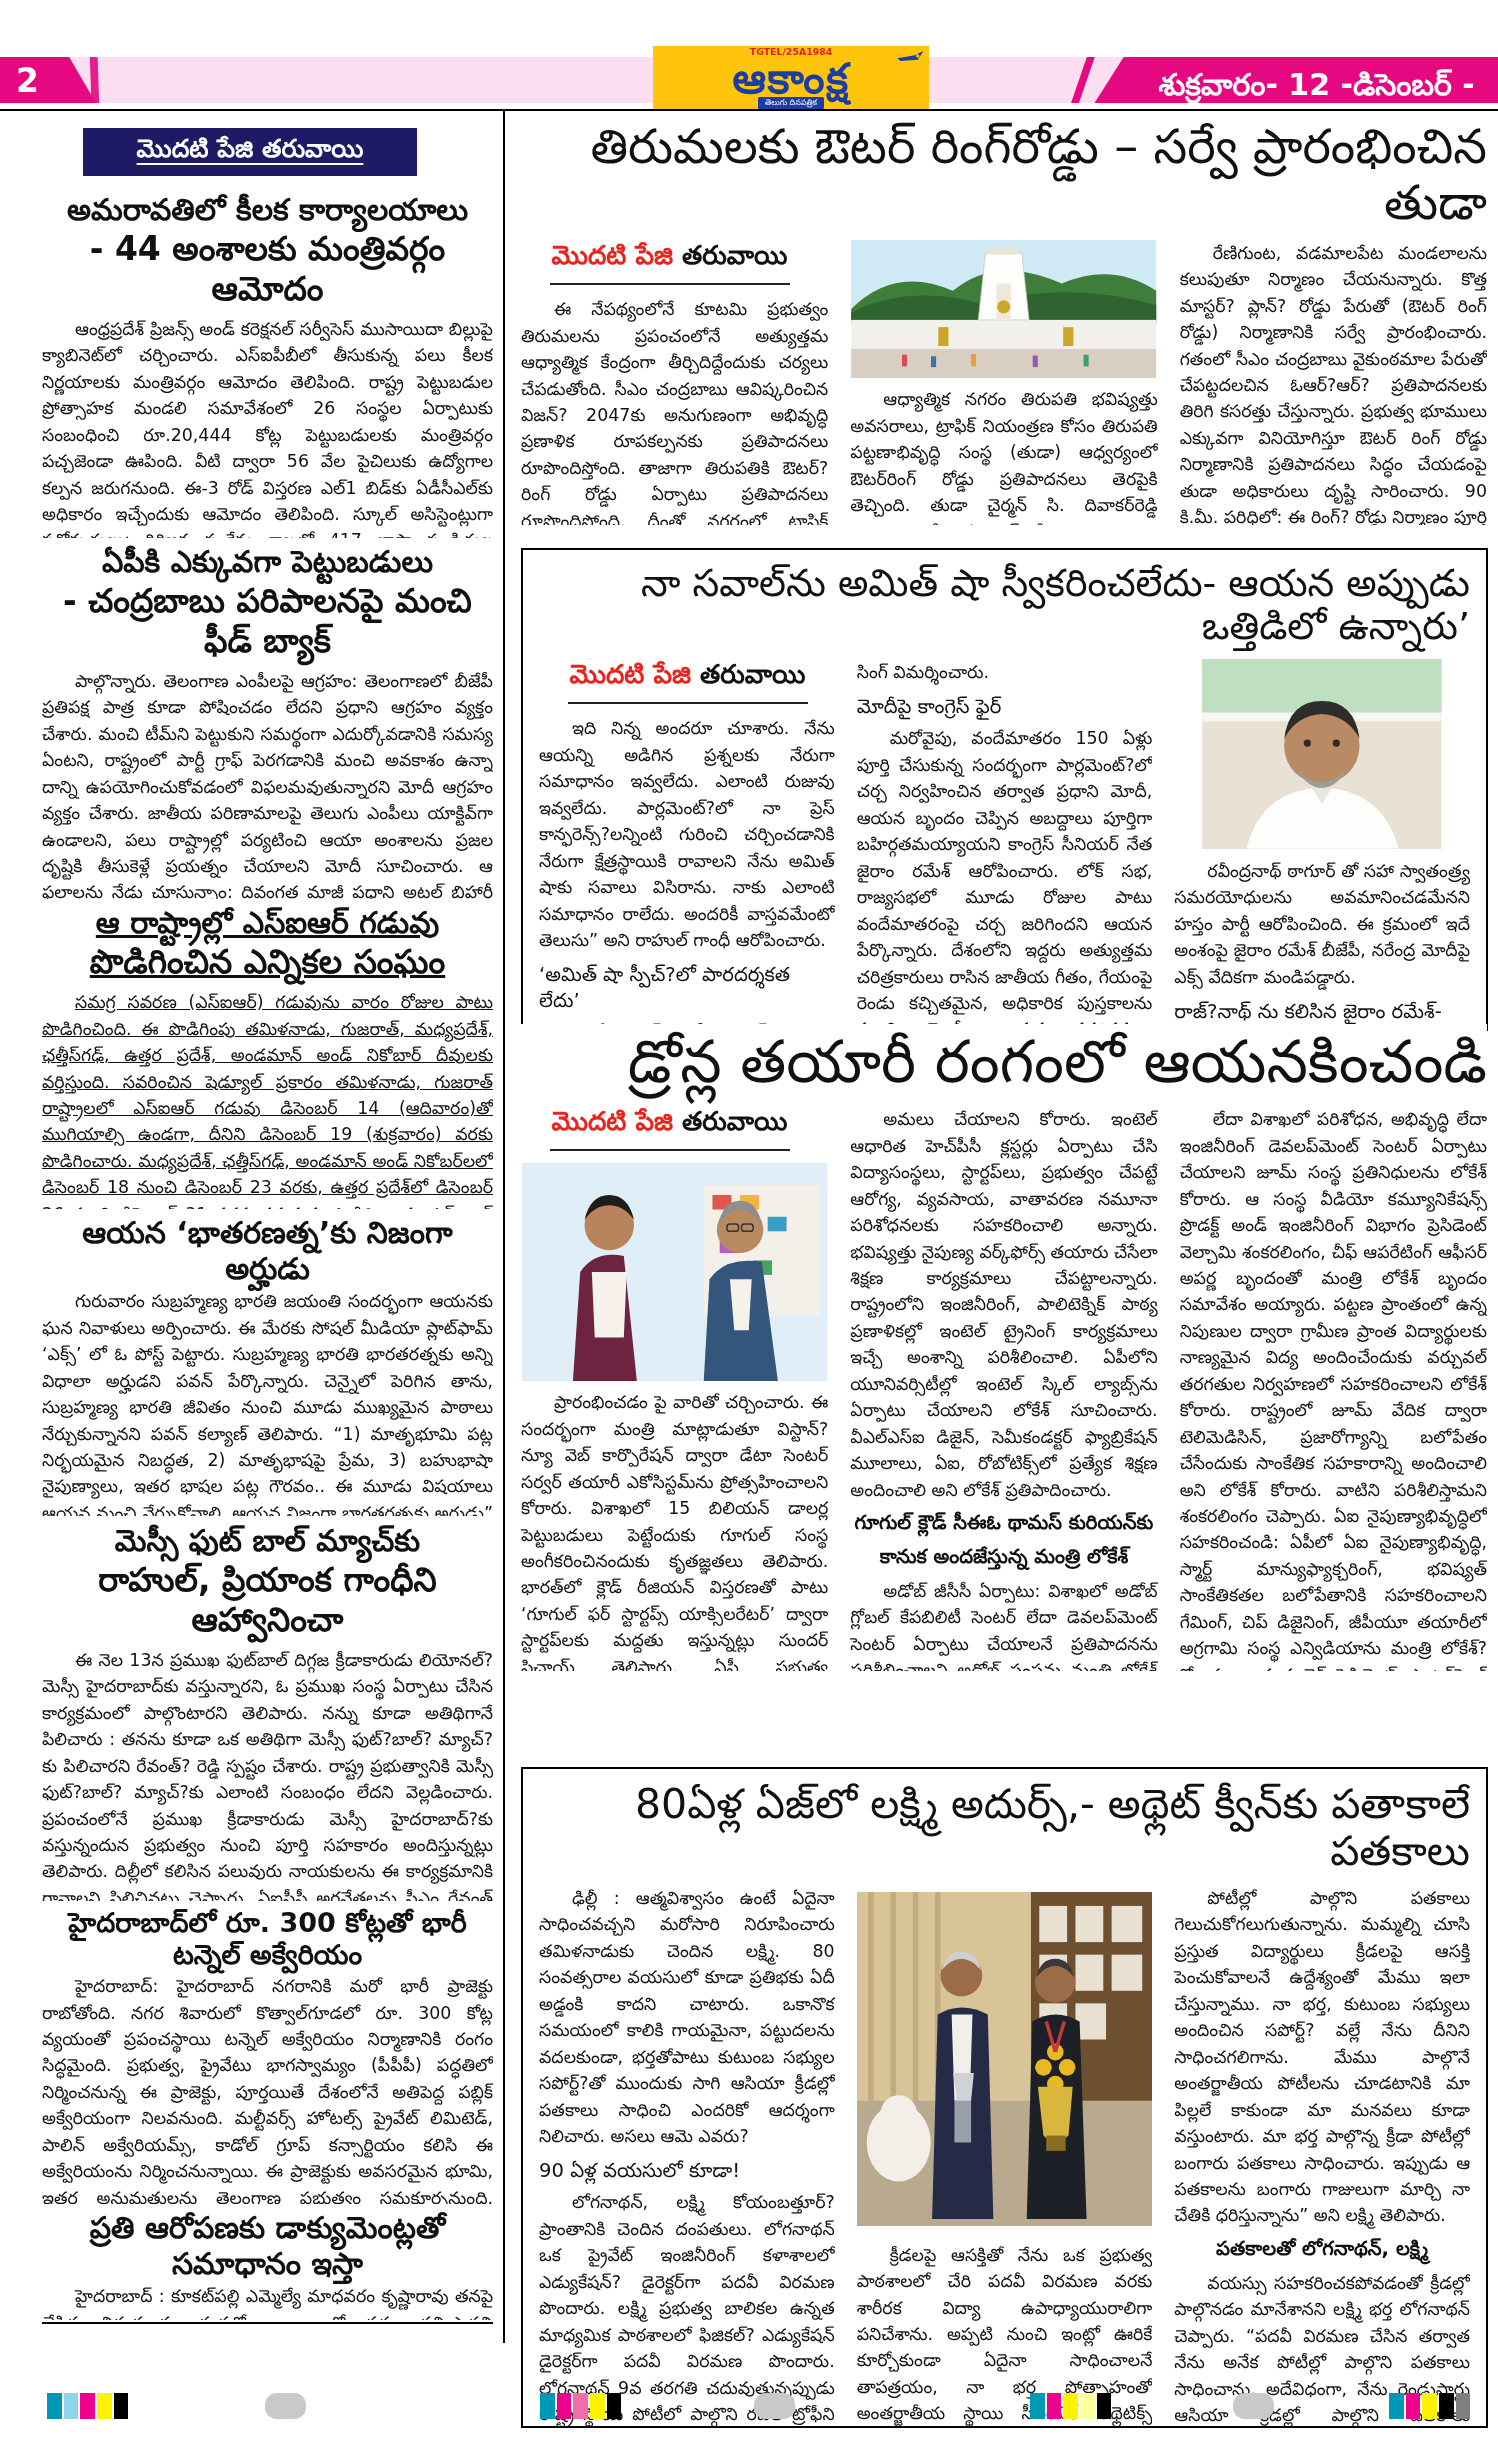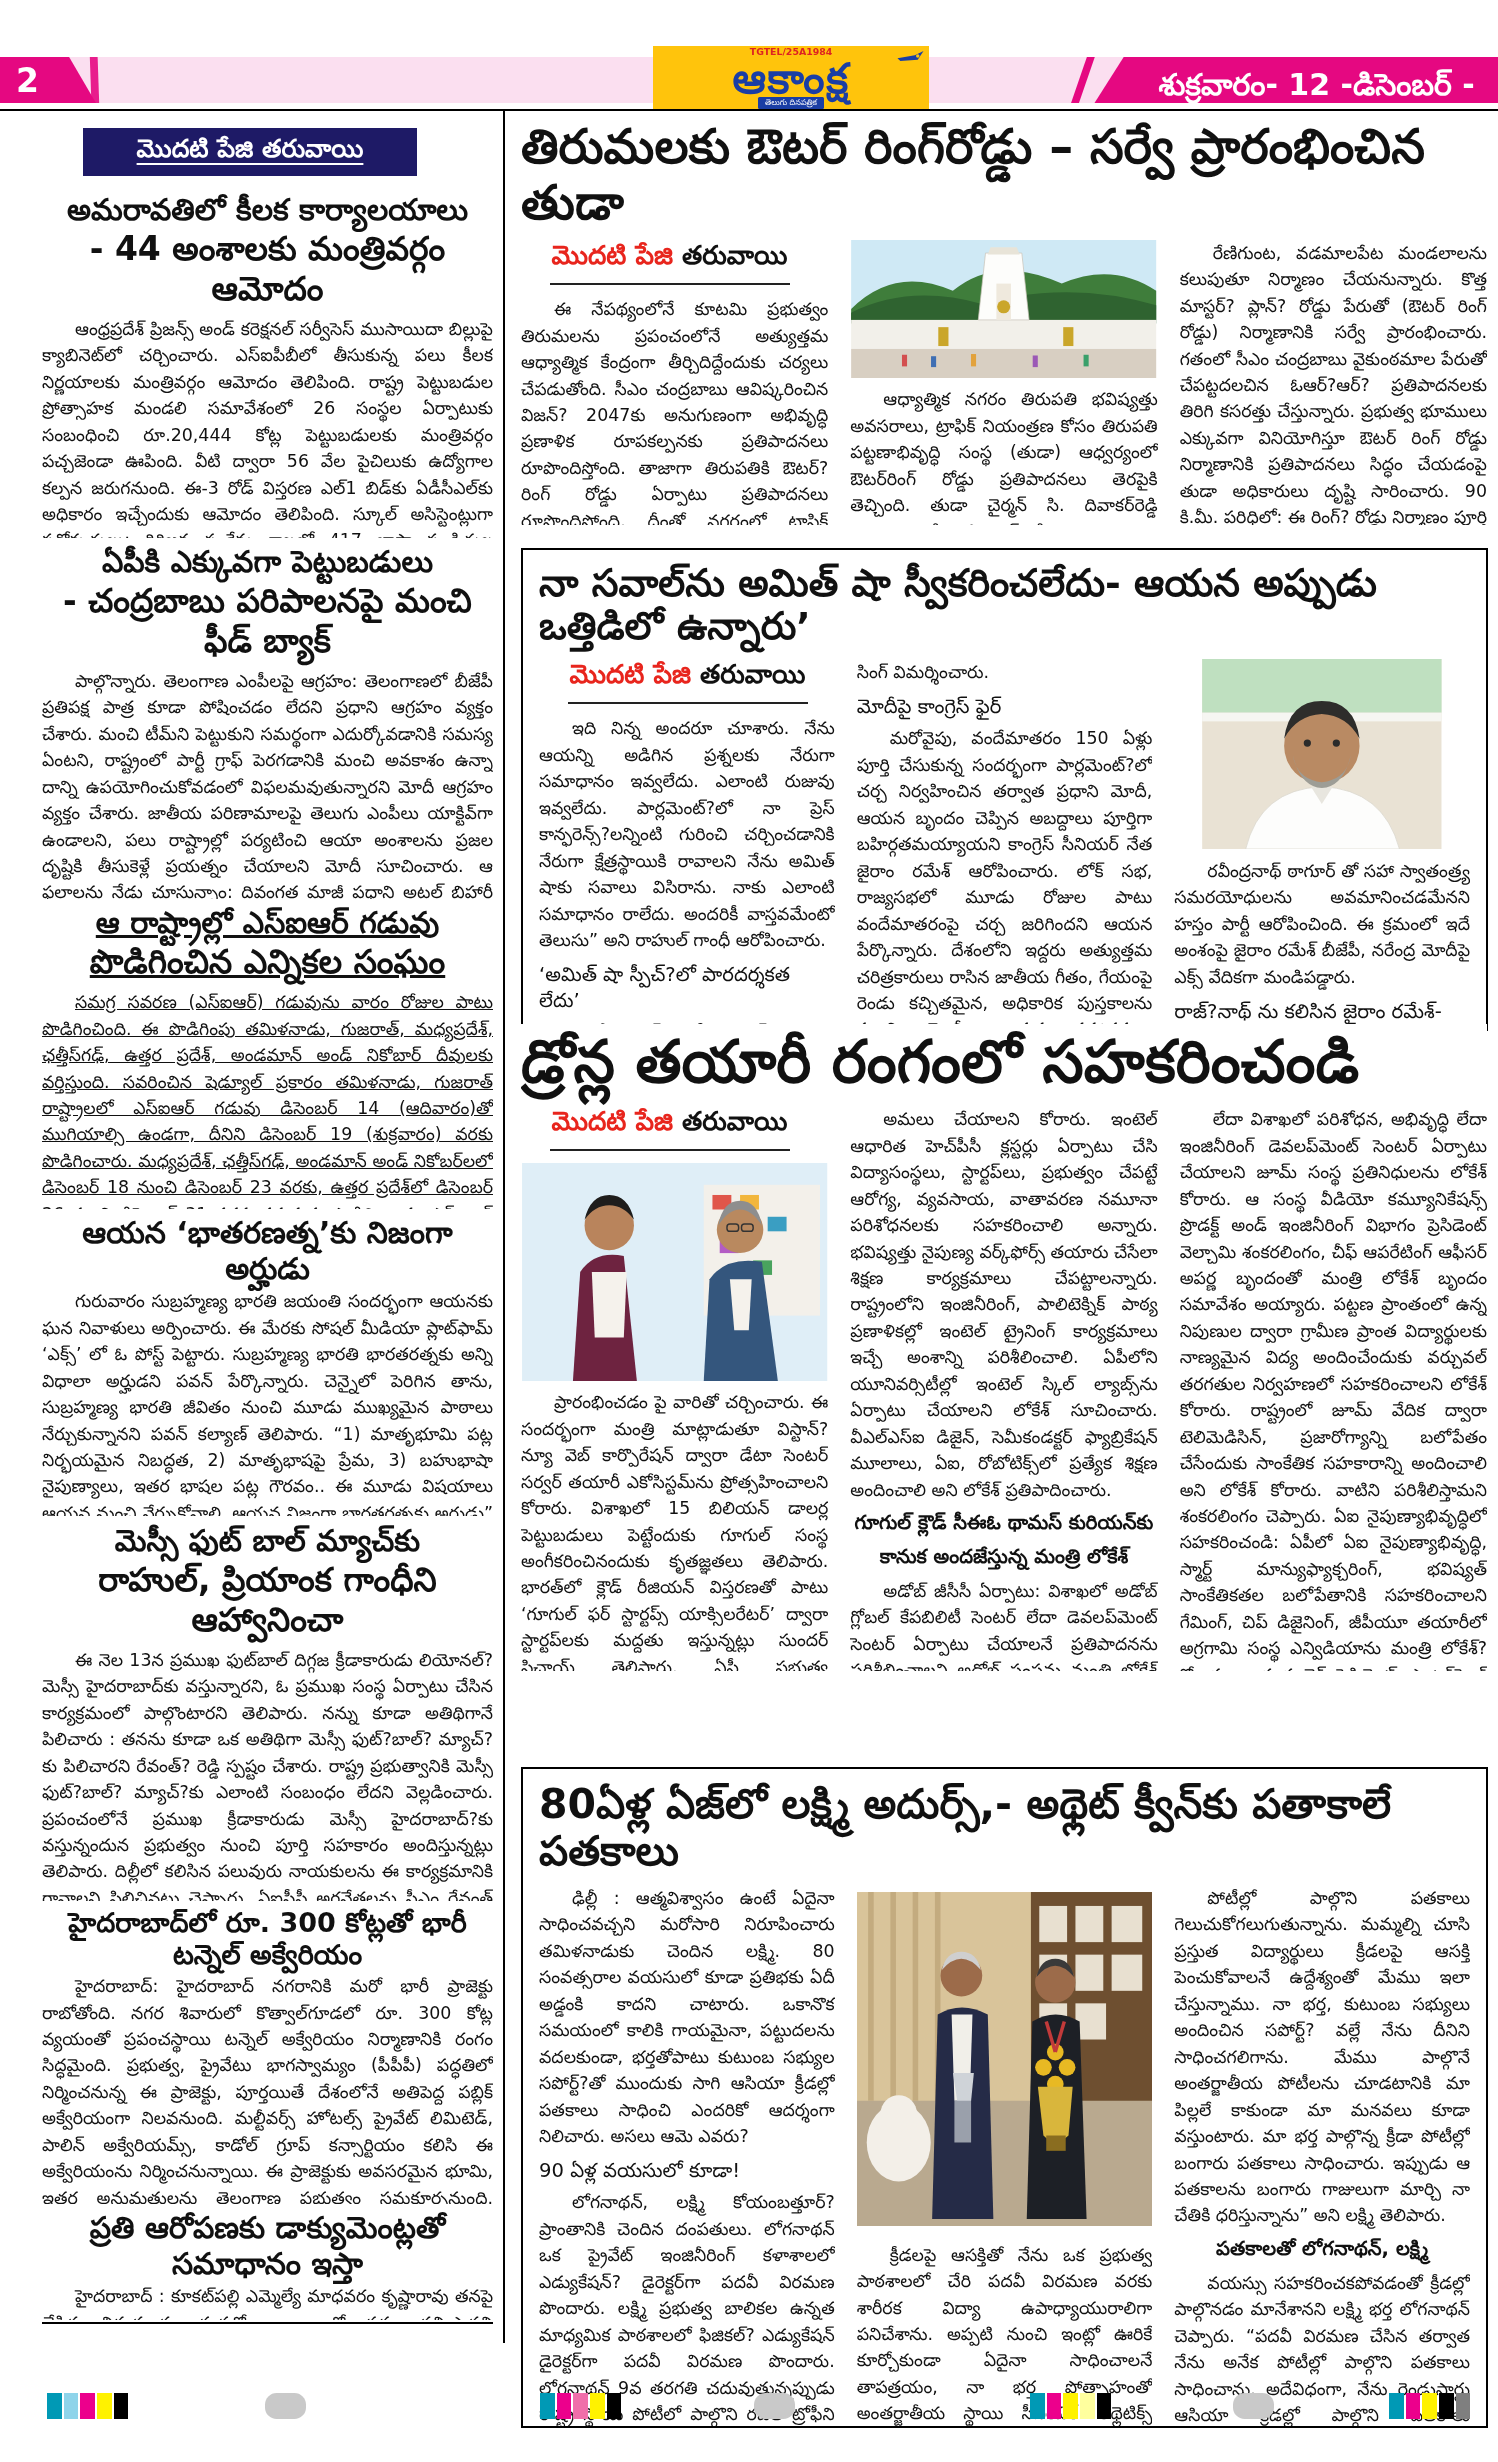--- a/index.html
+++ b/index.html
@@ -35,21 +35,21 @@
            display:flex;align-items:center;justify-content:center;}
   .navybox span{color:#fff;font-size:25px;font-weight:bold;text-decoration:underline;
                 text-underline-offset:5.8px;text-decoration-thickness:1.5px;}
   .lh1{font-size:30px;font-weight:bold;text-align:center;margin:5.8px 0 1.5px;line-height:1.2;}
   .lh2{font-size:33px;font-weight:bold;text-align:center;margin:1.5px 0 7.3px;line-height:1.2;}
   .lh-small{font-size:27px;}
   .p{font-size:17.4px;line-height:1.52;text-align:justify;text-indent:33px;margin:0 0 5.8px;}
   
   .art{position:absolute;overflow:hidden;background:#fff;}
   .boxed{border:2.9px solid #000;padding:7.3px 16px;}
-  .bigline{font-weight:bold;text-align:left;margin:4.4px 0 10px;line-height:1.15;}
+  .bigline{font-weight:normal;text-align:right;margin:4.4px 0 10px;line-height:1.15;}
   .h-a{font-size:48px;}  .h-b{font-size:38px;}  .h-c{font-size:59px;}  .h-d{font-size:41px;}
   .cols{display:flex;gap:22px;align-items:flex-start;}
   .c{flex:1;min-width:0;overflow:hidden;}
   .kick{font-size:26px;font-weight:bold;border-bottom:2.2px solid #222;display:inline-block;
         padding:0 2.9px 5.8px 1.5px;margin:0 0 11.6px 29px;}
   .kick .red{color:#e8251d;}
   .sub{font-weight:normal;font-size:19.6px;margin:8.7px 0 5.8px;line-height:1.3;}
   .cap{font-weight:bold;font-size:19.6px;text-align:center;margin:7.3px 0;line-height:1.35;}
   .photo{width:100%;display:block;margin:0 0 8.7px;}
   
@@ -202,21 +202,21 @@
           <circle cx="185" cy="116" r="5" fill="#2b2b2b"></circle>
         </svg>
         <div class="p">రవీంద్రనాథ్ ఠాగూర్ తో సహా స్వాతంత్ర్య సమరయోధులను అవమానించడమేనని హస్తం పార్టీ ఆరోపించింది. ఈ క్రమంలో ఇదే అంశంపై జైరాం రమేశ్ బీజేపీ, నరేంద్ర మోదీపై ఎక్స్ వేదికగా మండిపడ్డారు.</div>
         <div class="sub">రాజ్?నాథ్ ను కలిసిన జైరాం రమేశ్- ఎందుకంటే?</div>
 
       </div>
     </div>
   </section>
 
   <section class="art" style="left:521px;top:1024px;width:966px;height:647px;">
-    <h1 class="bigline h-c">డ్రోన్ల తయారీ రంగంలో సహకరించండి</h1>
+    <h1 class="bigline h-c">డ్రోన్ల తయారీ రంగంలో ఆయనకించండి</h1>
     <div class="cols">
       <div class="c">
         <div class="kick">
           <span class="red">మొదటి పేజి</span>
           <span>తరువాయి</span>
         </div>
         <svg class="photo" viewBox="0 0 420 300" width="100%" height="218">
           <rect width="420" height="300" fill="#dfeef7"></rect>
           <rect x="250" y="30" width="160" height="180" fill="#f3f0ea"></rect>
           <rect x="262" y="44" width="26" height="20" fill="#e0564a"></rect>

